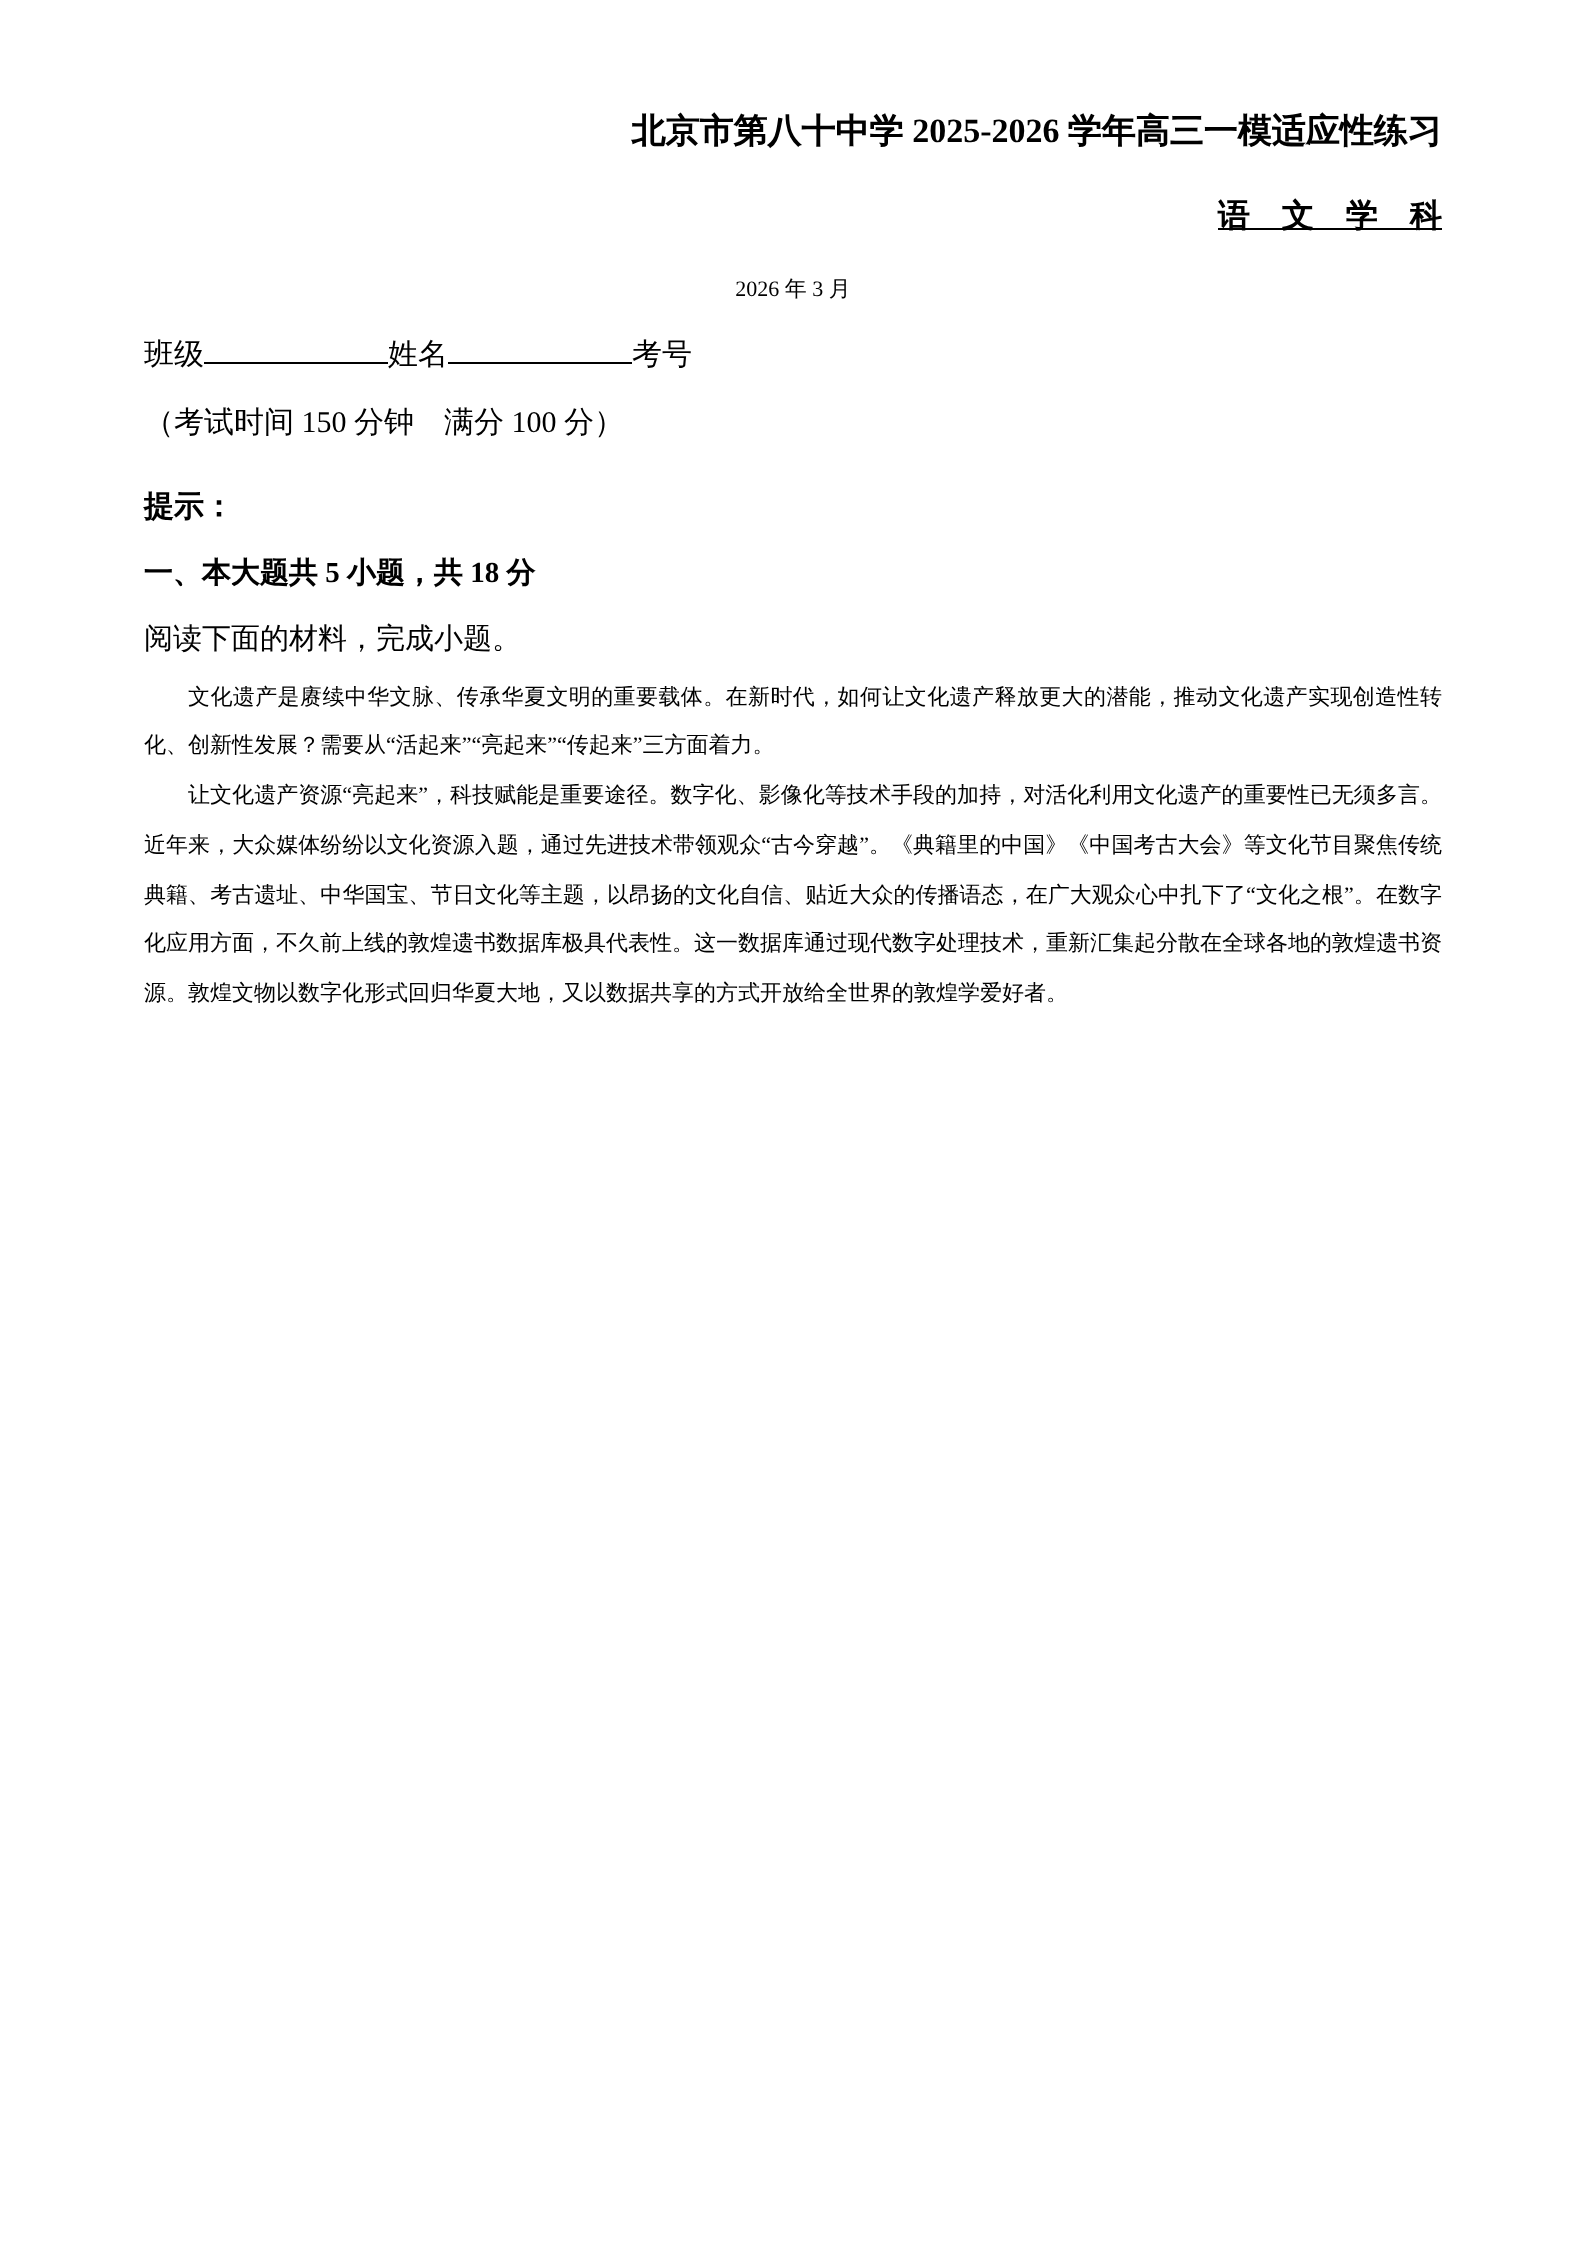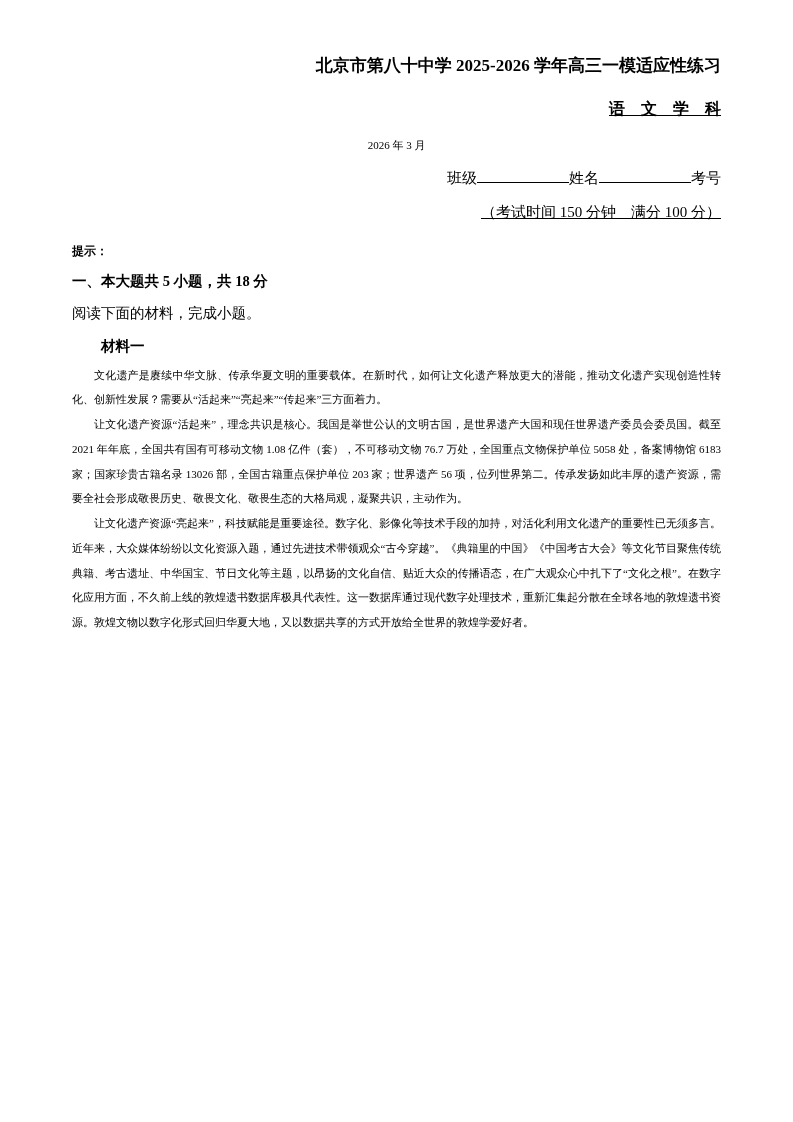--- a/index.html
+++ b/index.html
@@ -33,42 +33,41 @@
     line-height: 1.5;
     text-decoration: underline;
   }
   .exam-date {
     text-align: center;
     font-size: 11px;
     margin: 0 0 12px 0;
     line-height: 1.5;
   }
   .fill-line {
-    text-align: right;
+    text-align: left;
     font-size: 15px;
     margin: 0 0 10px 0;
     line-height: 1.6;
   }
   .blank {
     display: inline-block;
     width: 92px;
     border-bottom: 1px solid #000;
     height: 15px;
     vertical-align: baseline;
   }
   .exam-info {
-    text-align: right;
+    text-align: left;
     font-size: 15px;
     margin: 0 0 14px 0;
     line-height: 1.6;
-    text-decoration: underline;
   }
   .notice-label {
     font-weight: bold;
-    font-size: 12px;
+    font-size: 15px;
     line-height: 2.25;
     margin: 0;
   }
   .notice-body {
     font-weight: bold;
     font-size: 14.5px;
     line-height: 2.25;
     text-indent: 2em;
     text-align: justify;
     margin: 0;
@@ -114,19 +113,17 @@
     <span>班级</span><span class="blank"></span><span>姓名</span><span class="blank"></span><span>考号</span>
   </div>
 
   <div class="exam-info">（考试时间 150 分钟　满分 100 分）</div>
 
   <p class="notice-label">提示：</p>
 
   <p class="section-heading">一、本大题共 5 小题，共 18 分</p>
   <p class="section-intro">阅读下面的材料，完成小题。</p>
 
-  <p class="material-title">材料一</p>
 
   <p class="body-para">文化遗产是赓续中华文脉、传承华夏文明的重要载体。在新时代，如何让文化遗产释放更大的潜能，推动文化遗产实现创造性转化、创新性发展？需要从“活起来”“亮起来”“传起来”三方面着力。</p>
-  <p class="body-para">让文化遗产资源“活起来”，理念共识是核心。我国是举世公认的文明古国，是世界遗产大国和现任世界遗产委员会委员国。截至 2021 年年底，全国共有国有可移动文物 1.08 亿件（套），不可移动文物 76.7 万处，全国重点文物保护单位 5058 处，备案博物馆 6183 家；国家珍贵古籍名录 13026 部，全国古籍重点保护单位 203 家；世界遗产 56 项，位列世界第二。传承发扬如此丰厚的遗产资源，需要全社会形成敬畏历史、敬畏文化、敬畏生态的大格局观，凝聚共识，主动作为。</p>
   <p class="body-para">让文化遗产资源“亮起来”，科技赋能是重要途径。数字化、影像化等技术手段的加持，对活化利用文化遗产的重要性已无须多言。近年来，大众媒体纷纷以文化资源入题，通过先进技术带领观众“古今穿越”。《典籍里的中国》《中国考古大会》等文化节目聚焦传统典籍、考古遗址、中华国宝、节日文化等主题，以昂扬的文化自信、贴近大众的传播语态，在广大观众心中扎下了“文化之根”。在数字化应用方面，不久前上线的敦煌遗书数据库极具代表性。这一数据库通过现代数字处理技术，重新汇集起分散在全球各地的敦煌遗书资源。敦煌文物以数字化形式回归华夏大地，又以数据共享的方式开放给全世界的敦煌学爱好者。</p>
 
 </div>
 
 </body></html>

